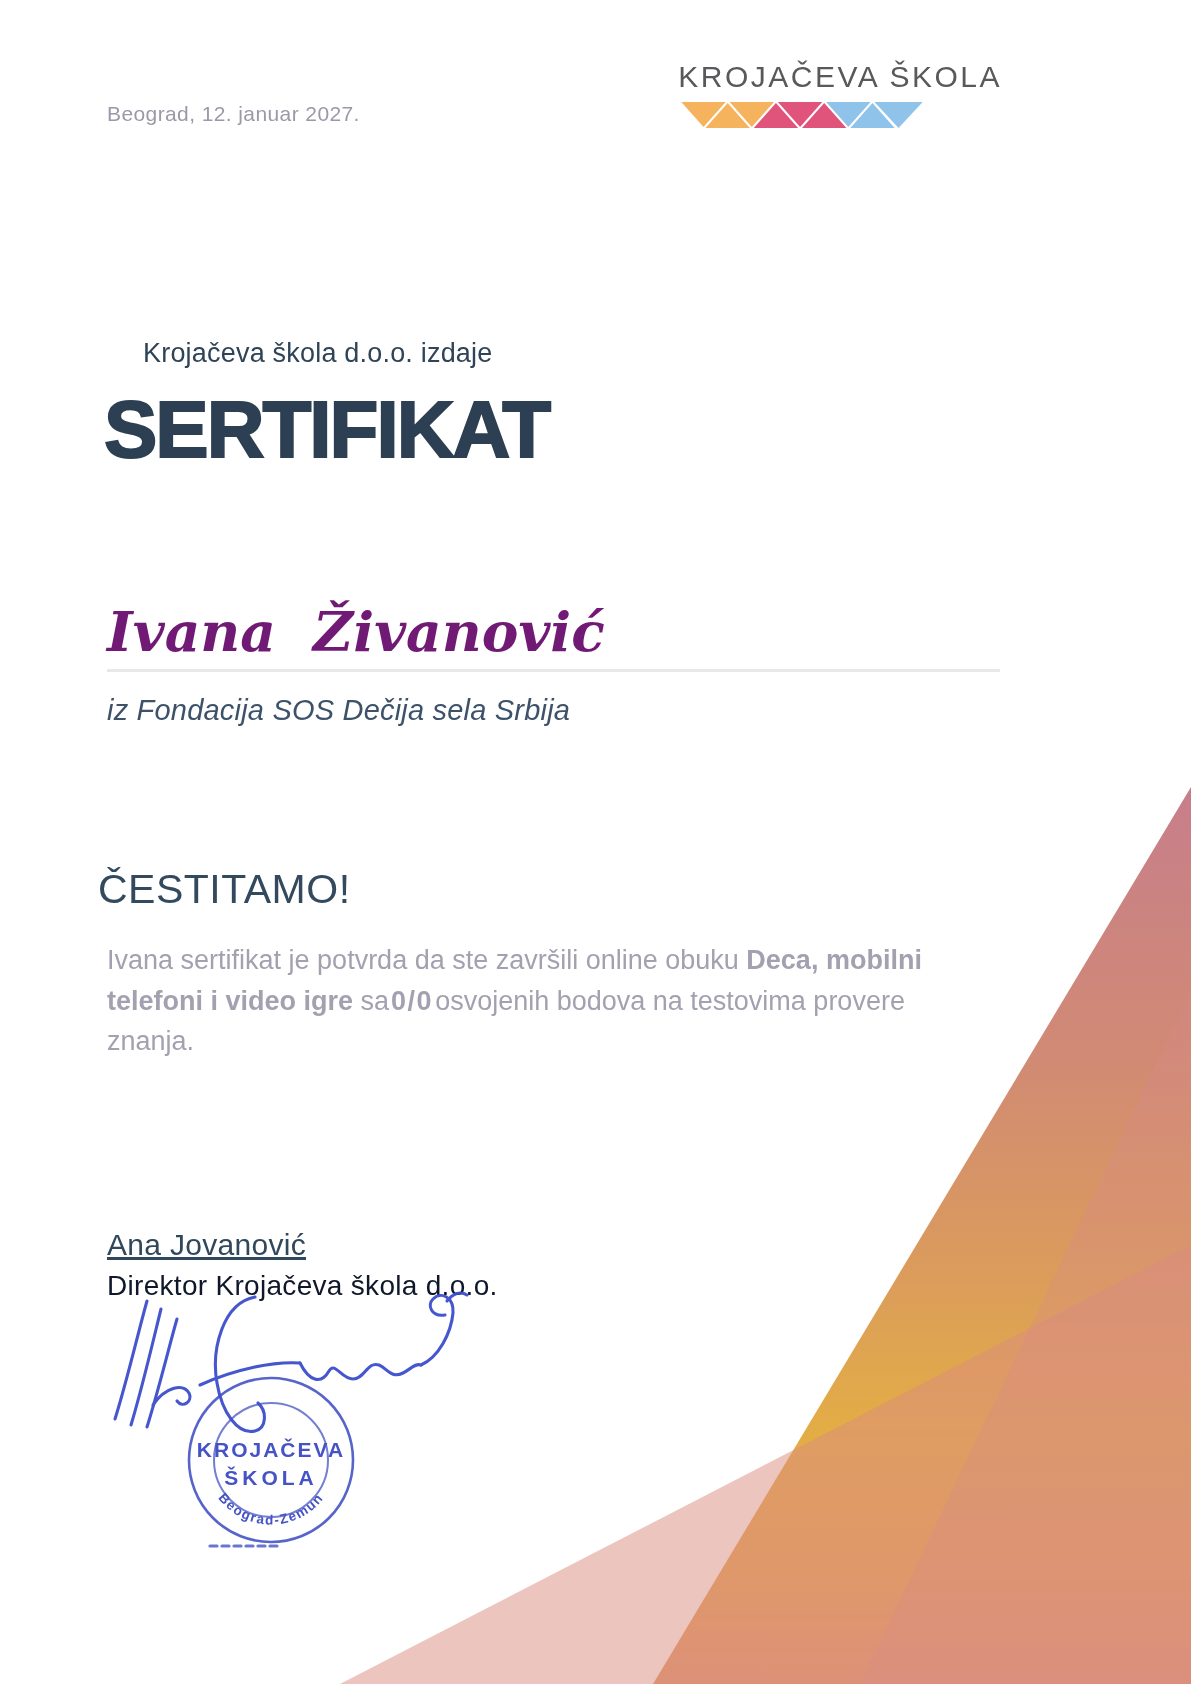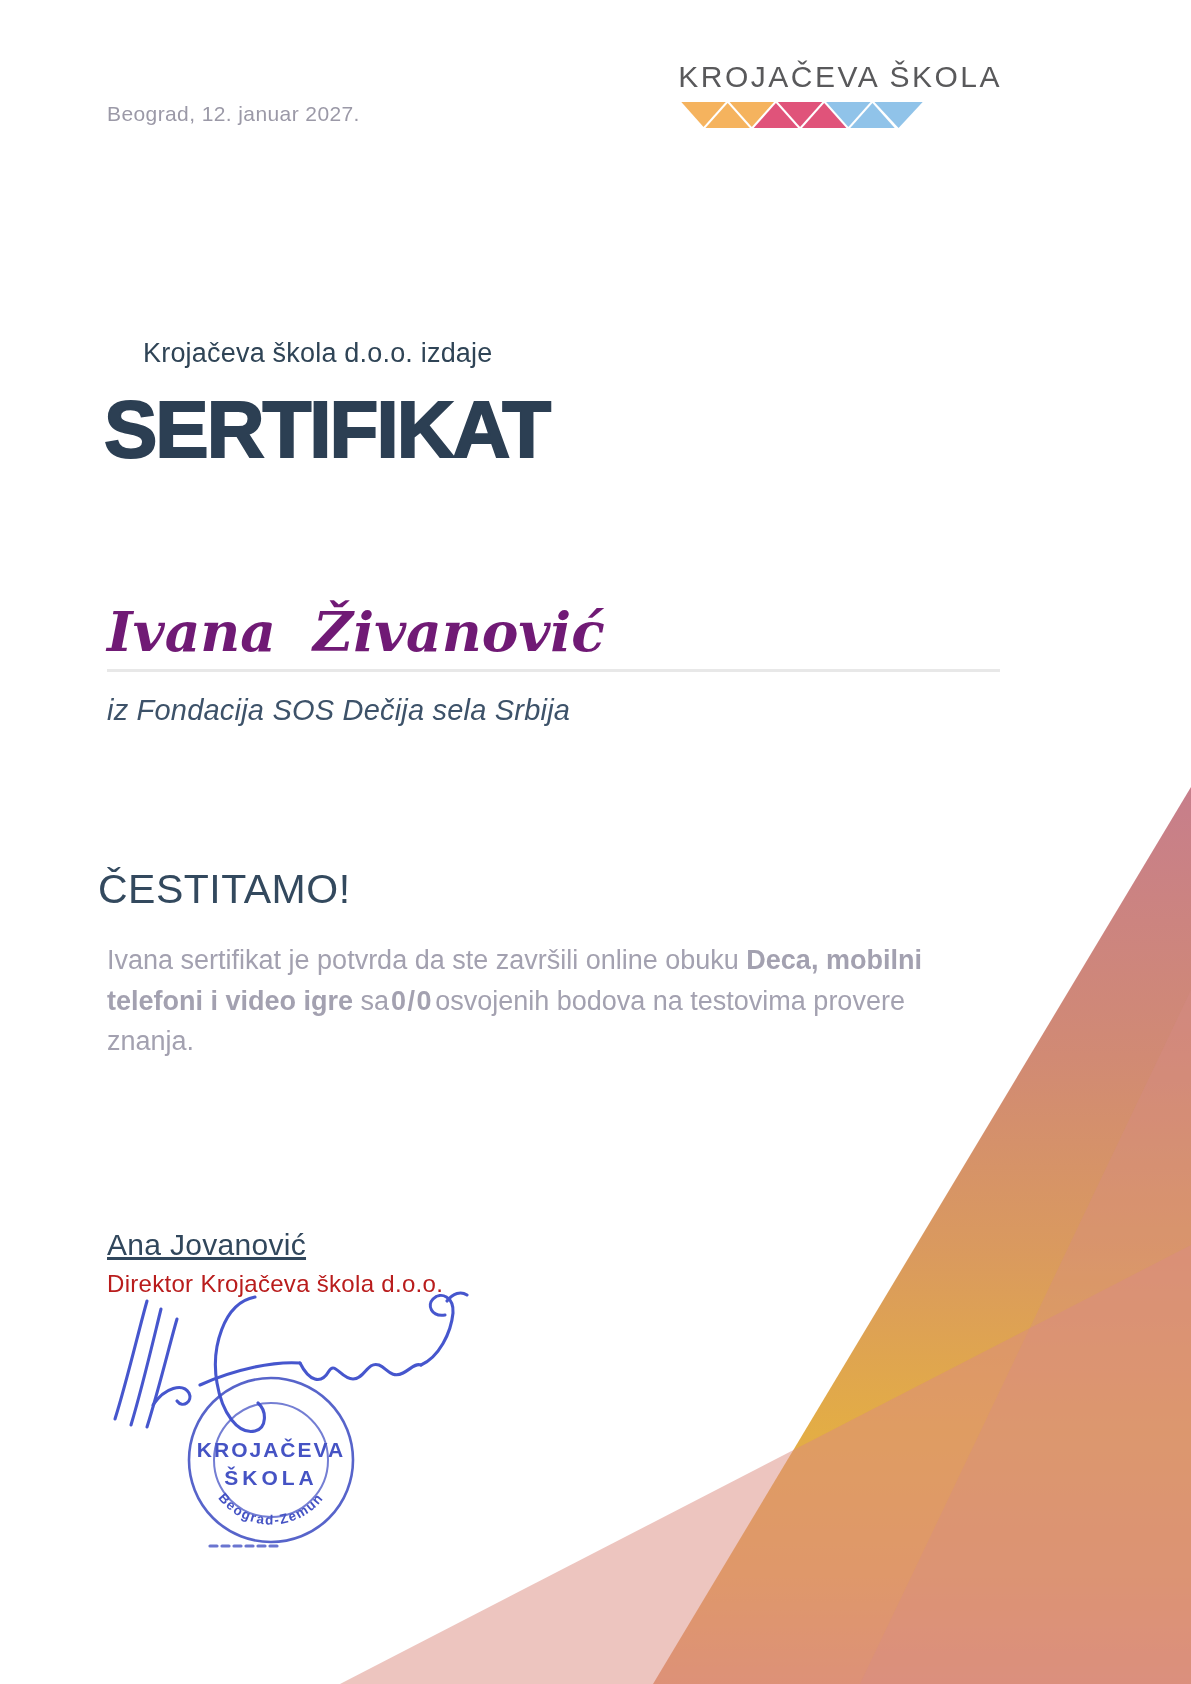--- a/index.html
+++ b/index.html
@@ -58,21 +58,21 @@
     white-space:pre-wrap;
   }
   .body-par .b{font-weight:bold;}
   .body-par .score{font-weight:bold;letter-spacing:1.5px;margin:0 2px;}
   .signatory-name{
     left:107px;top:1228px;
     font-size:30px;color:#31475c;letter-spacing:.3px;text-decoration:underline;
   }
   .signatory-title{
     left:107px;top:1270px;
-    font-size:24px;color:#b91c1c;letter-spacing:.3px;
+    font-size:28px;color:#0f172a;letter-spacing:.3px;
   }
   #sig-svg{position:absolute;left:95px;top:1285px;width:380px;height:290px;}
   .stamp-text{
     font-family:"Liberation Sans",sans-serif;
     font-weight:bold;
   }
 </style>
 </head>
 <body>
 

